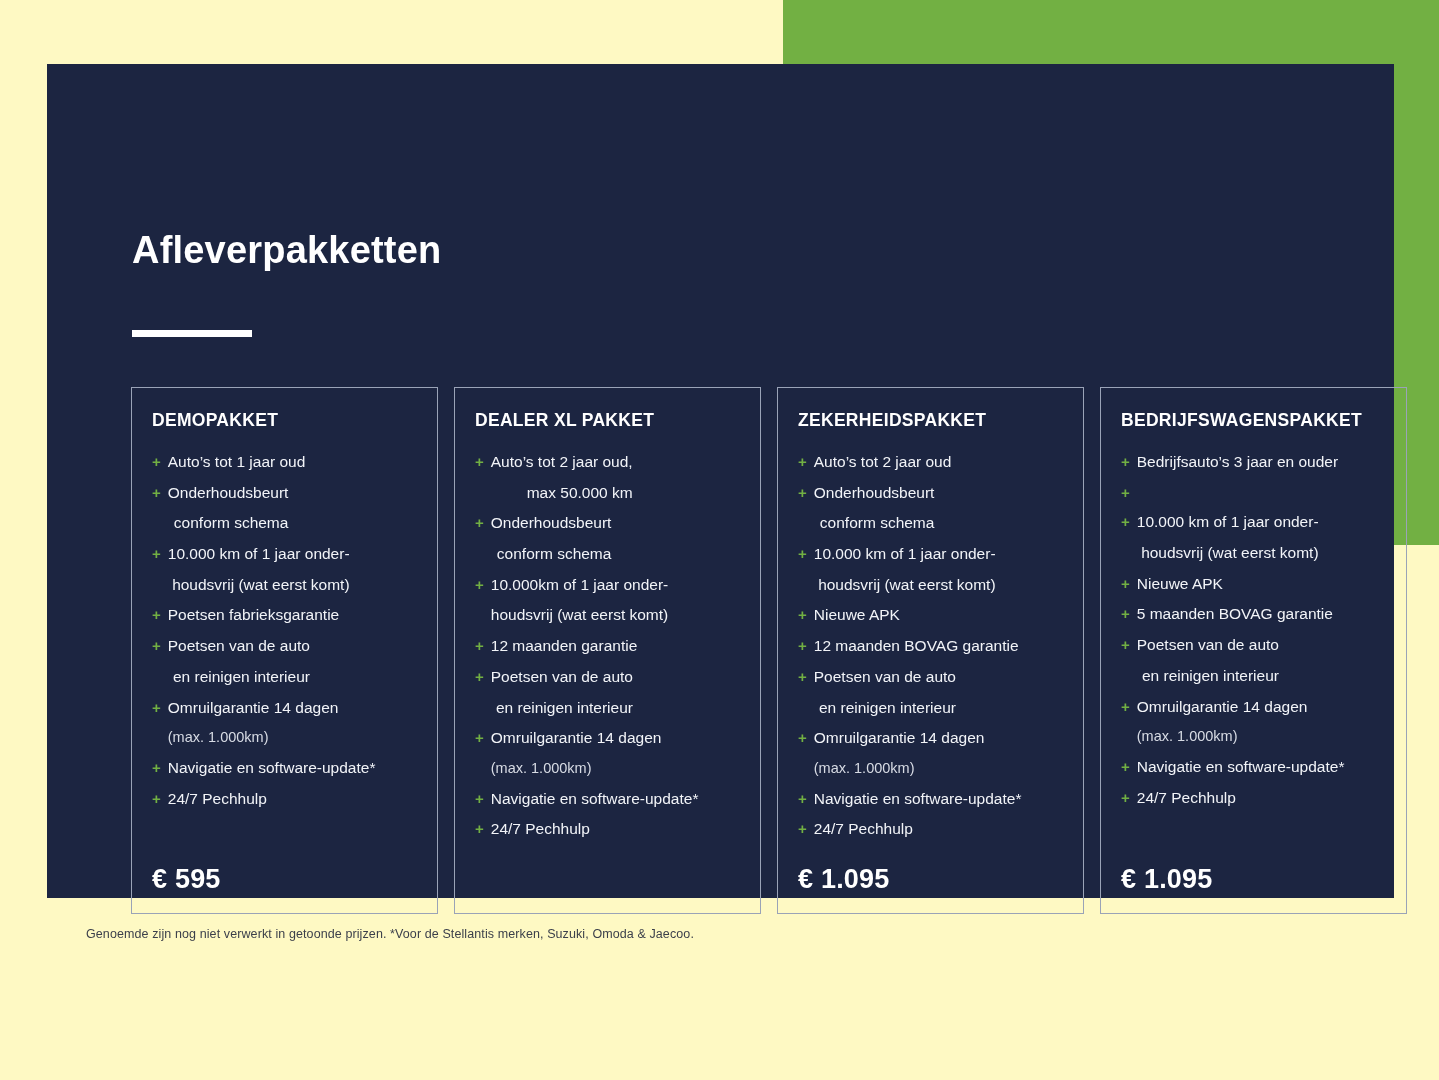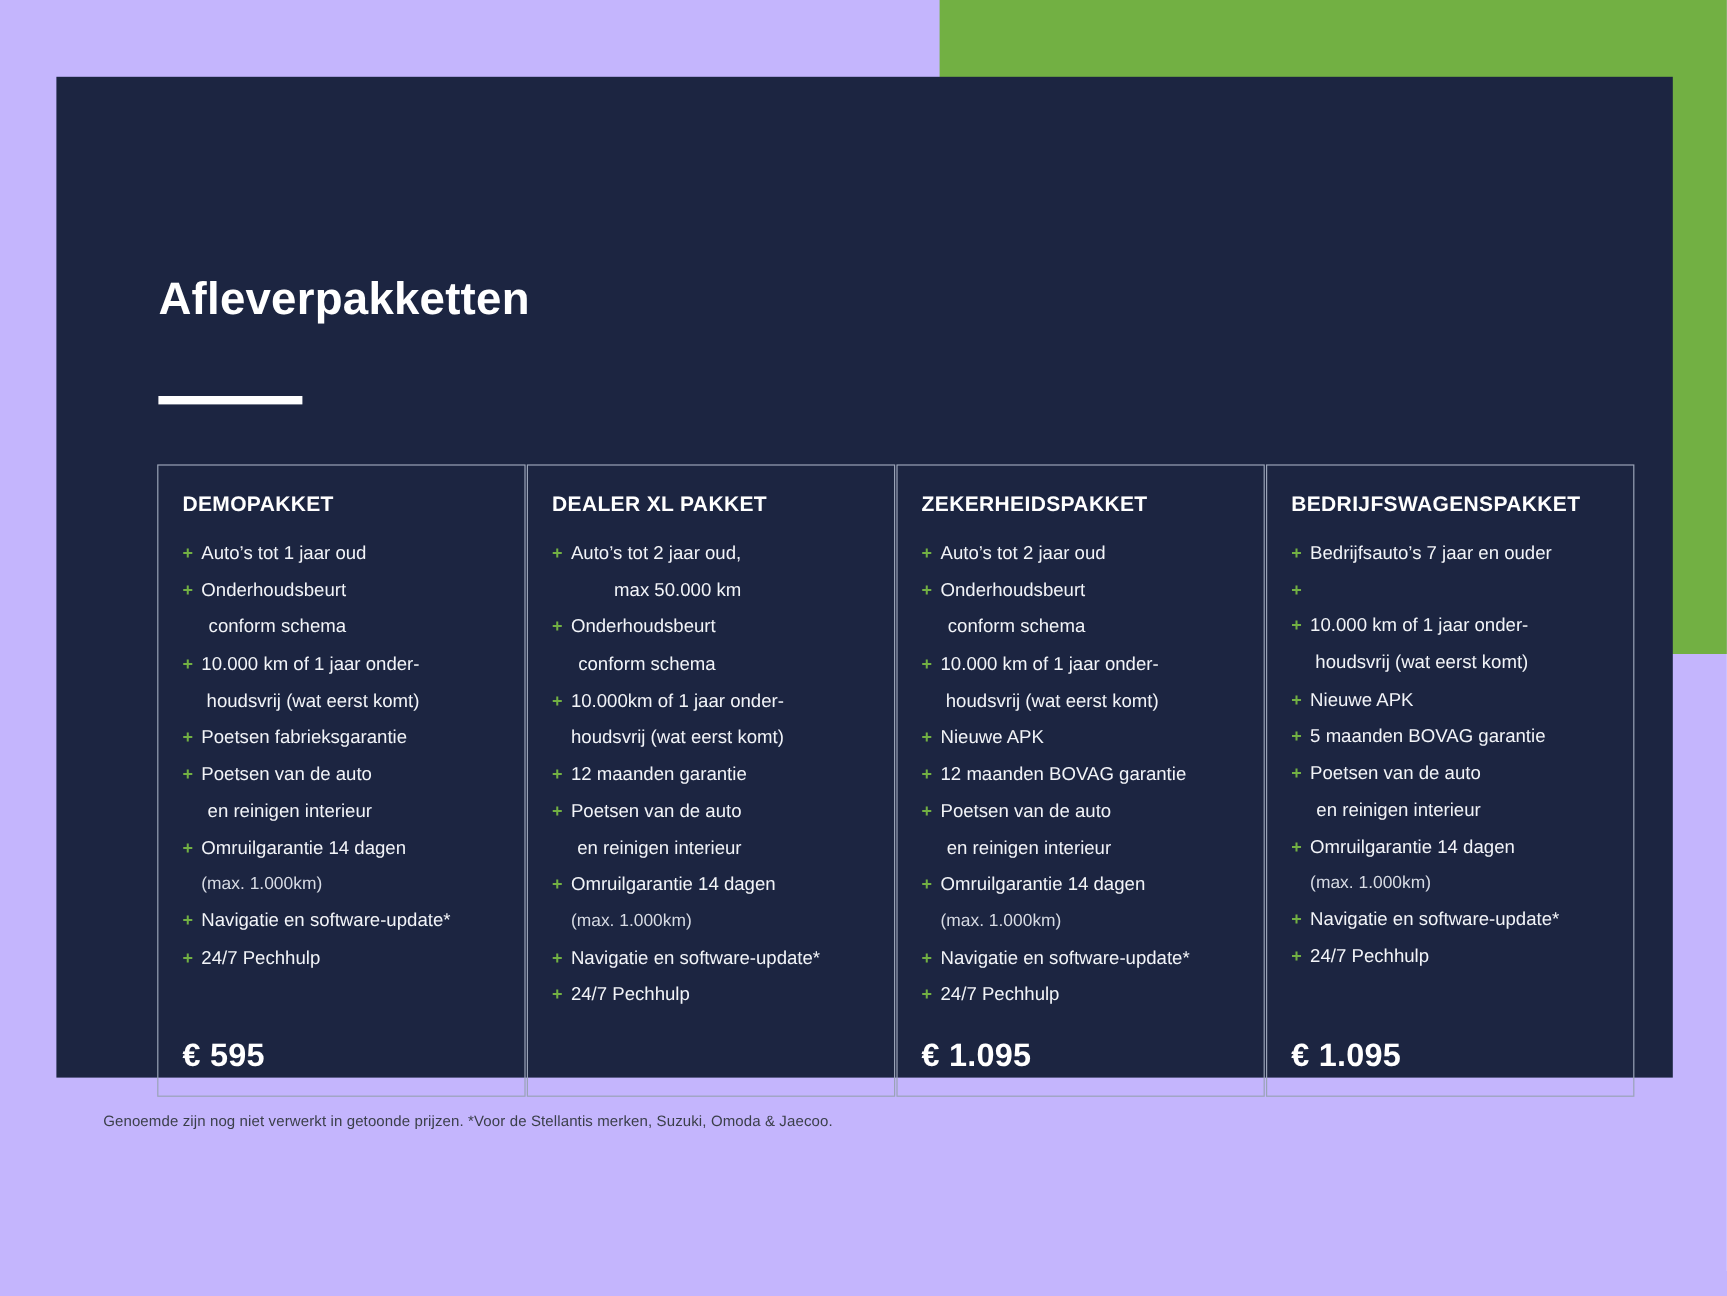--- a/index.html
+++ b/index.html
@@ -11,21 +11,21 @@
     width: 1439px;
     height: 1080px;
     position: relative;
     overflow: hidden;
     font-family: "Liberation Sans", sans-serif;
     -webkit-font-smoothing: antialiased;
   }
   .slide {
     position: absolute;
     inset: 0;
-    background: #c4b5fd;
+    background: #fef9c3;
   }
   
   .green-block {
     position: absolute;
     left: 783px;
     top: 0;
     width: 656px;
     height: 545px;
     background: #72b043;
   }
@@ -54,21 +54,21 @@
     width: 120px;
     height: 7px;
     background: #ffffff;
   }
   .cards {
     position: absolute;
     left: 84px;
     top: 323px;
     width: 1279px;
     display: flex;
-    gap: 1px;
+    gap: 16px;
   }
   .card {
     width: 307px;
     box-sizing: border-box;
     border: 1px solid #9aa3b7;
     padding: 22px 20px 18px 20px;
     display: flex;
     flex-direction: column;
     min-height: 527px;
     position: relative;
@@ -279,21 +279,21 @@
               <span class="feature-text">24/7 Pechhulp</span>
             </li>
           </ul>
           <div class="price">€ 1.095</div>
         </div>
         <div class="card">
           <div class="card-title">BEDRIJFSWAGENSPAKKET</div>
           <ul class="feature-list">
             <li class="feature">
               <span class="plus">+</span>
-              <span class="feature-text">Bedrijfsauto’s 7 jaar en ouder</span>
+              <span class="feature-text">Bedrijfsauto’s 3 jaar en ouder</span>
             </li>
             <li class="feature">
               <span class="plus">+</span>
             </li>
             <li class="feature">
               <span class="plus">+</span>
               <span class="feature-text">10.000 km of 1 jaar onder-
 houdsvrij (wat eerst komt)</span>
             </li>
             <li class="feature">

